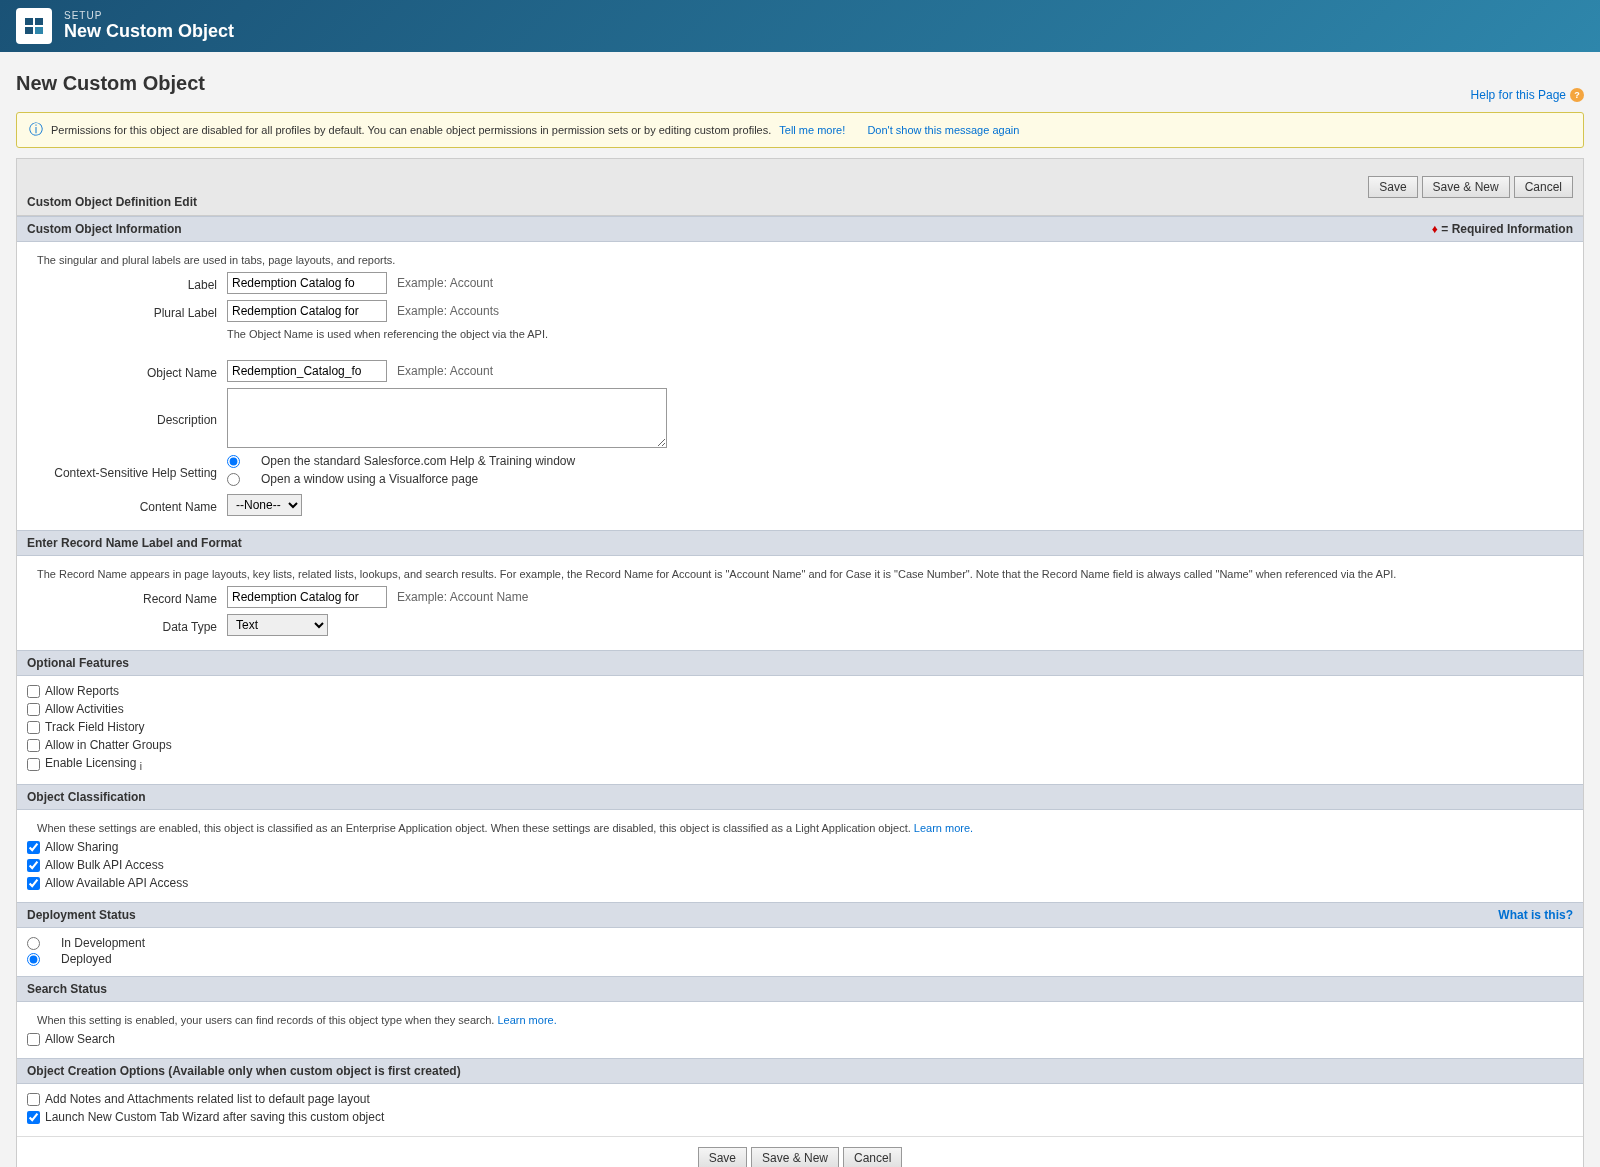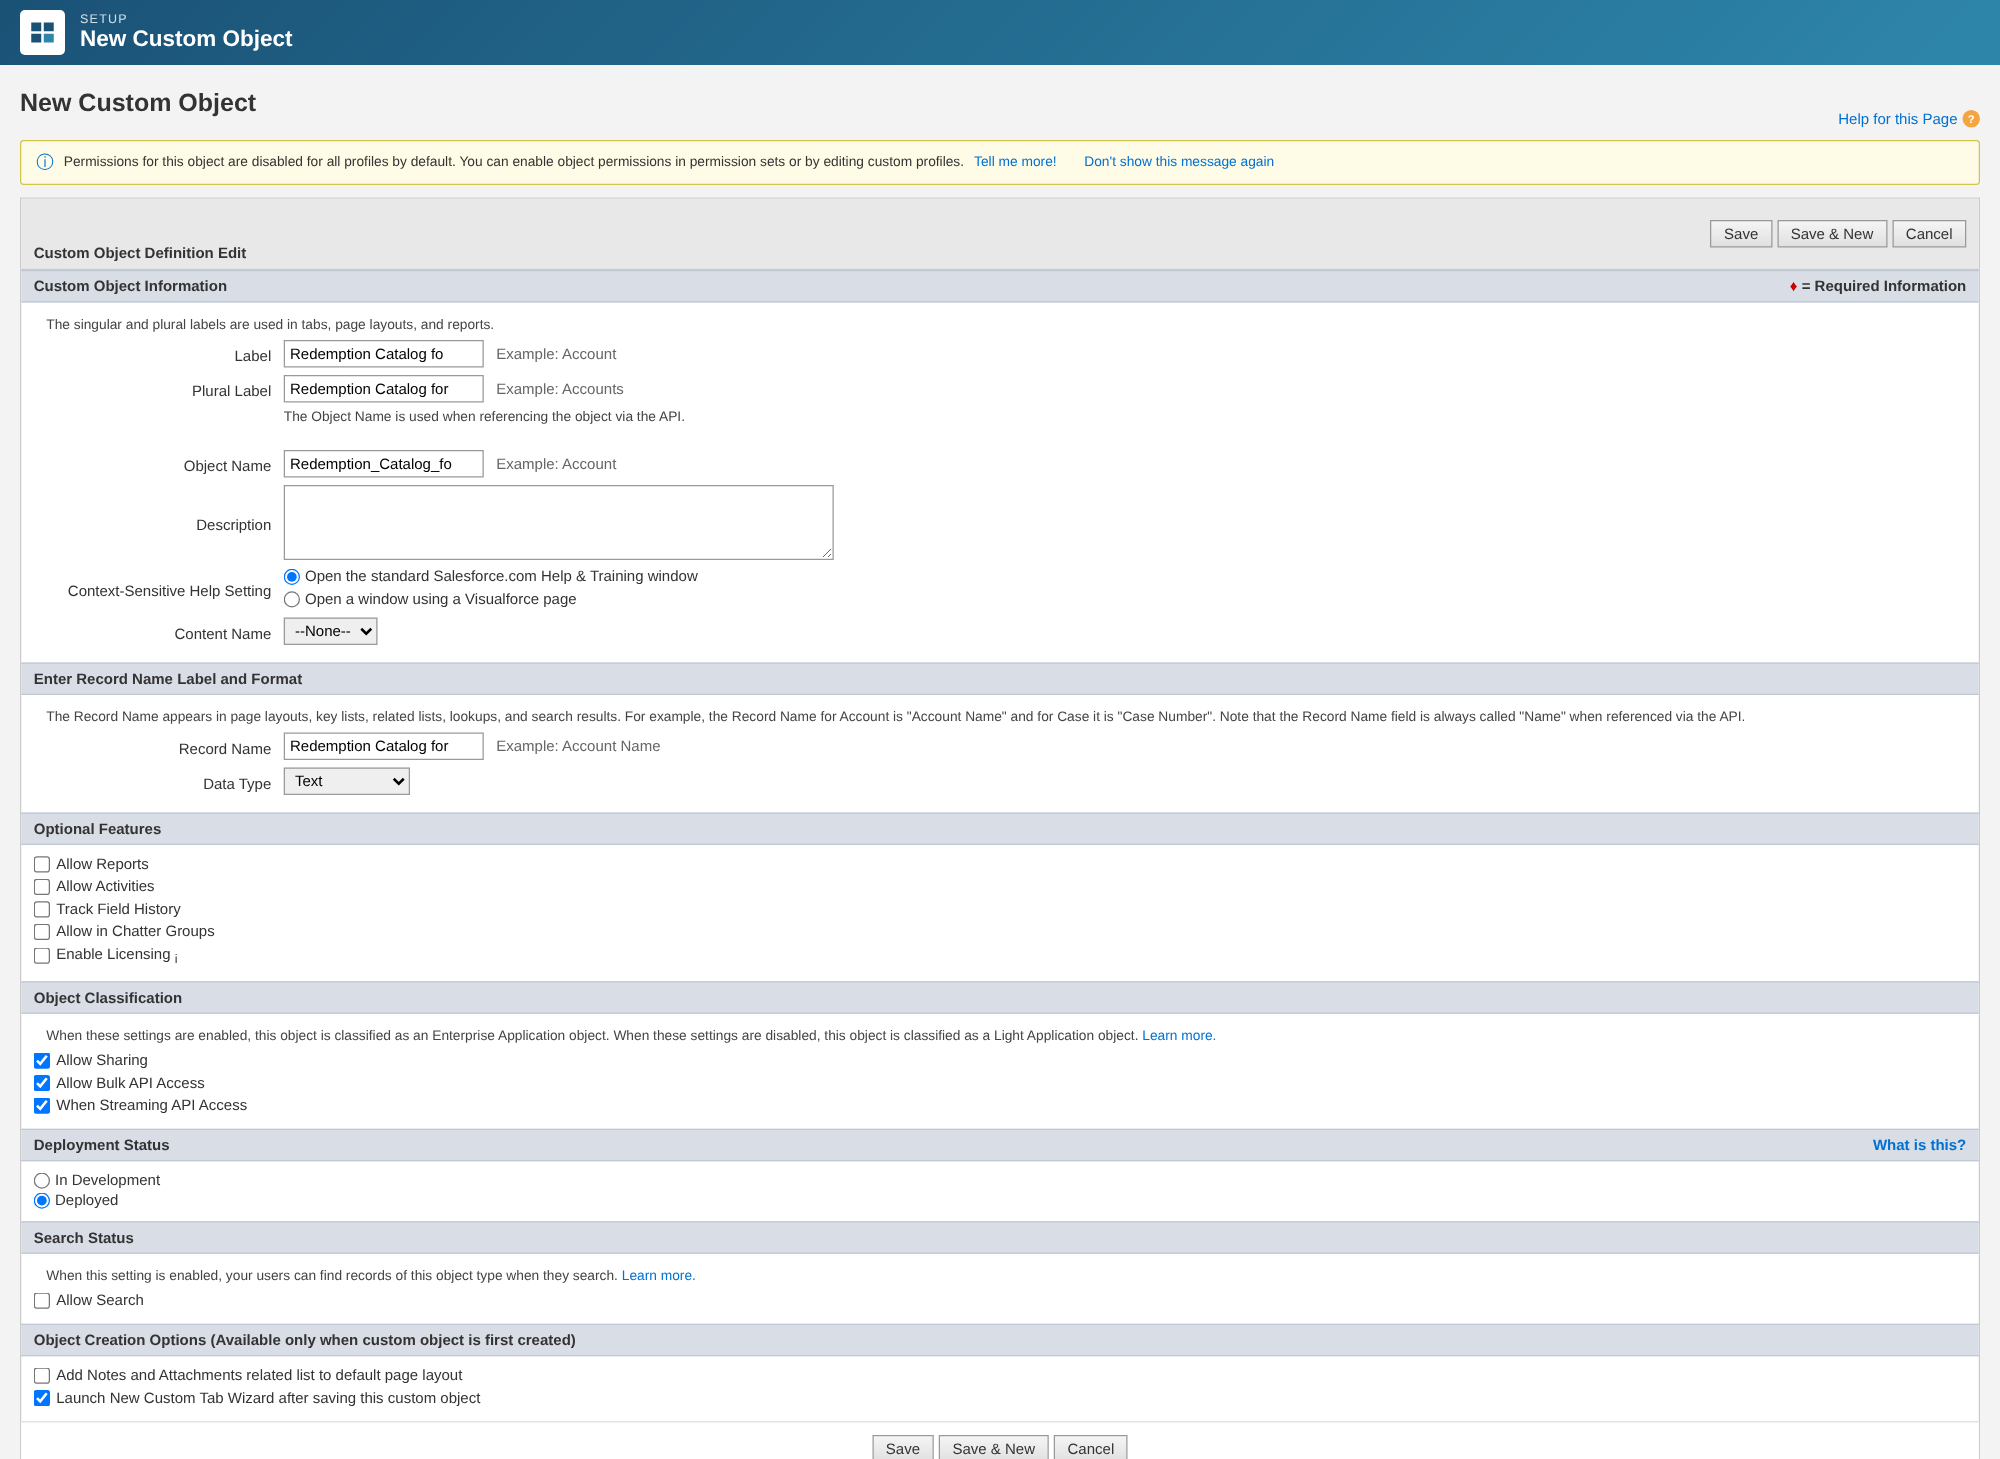--- a/index.html
+++ b/index.html
@@ -163,21 +163,21 @@
     .section-note {
       font-size: 11px;
       color: #444;
       padding: 4px 10px 6px 10px;
     }
 
     
     .radio-option {
       display: flex;
       align-items: center;
-      gap: 4px;
+      gap: 21px;
       margin-bottom: 2px;
       font-size: 12px;
     }
 
     
     .checkbox-option {
       display: flex;
       align-items: center;
       gap: 5px;
       margin-bottom: 4px;
@@ -387,21 +387,21 @@
       <div class="checkbox-option">
         <input type="checkbox" checked="" style="">
         <span>Allow Sharing</span>
       </div>
       <div class="checkbox-option">
         <input type="checkbox" checked="" style="">
         <span>Allow Bulk API Access</span>
       </div>
       <div class="checkbox-option">
         <input type="checkbox" checked="" style="">
-        <span>When Streaming API Access</span>
+        <span>Allow Available API Access</span>
       </div>
     </div>
 
     <div class="section-header">
       <span>Deployment Status</span>
       <a href="#" class="what-is-this">What is this?</a>
     </div>
     <div class="section-body">
       <div class="radio-option">
         <input type="radio" name="deployment" style="">

